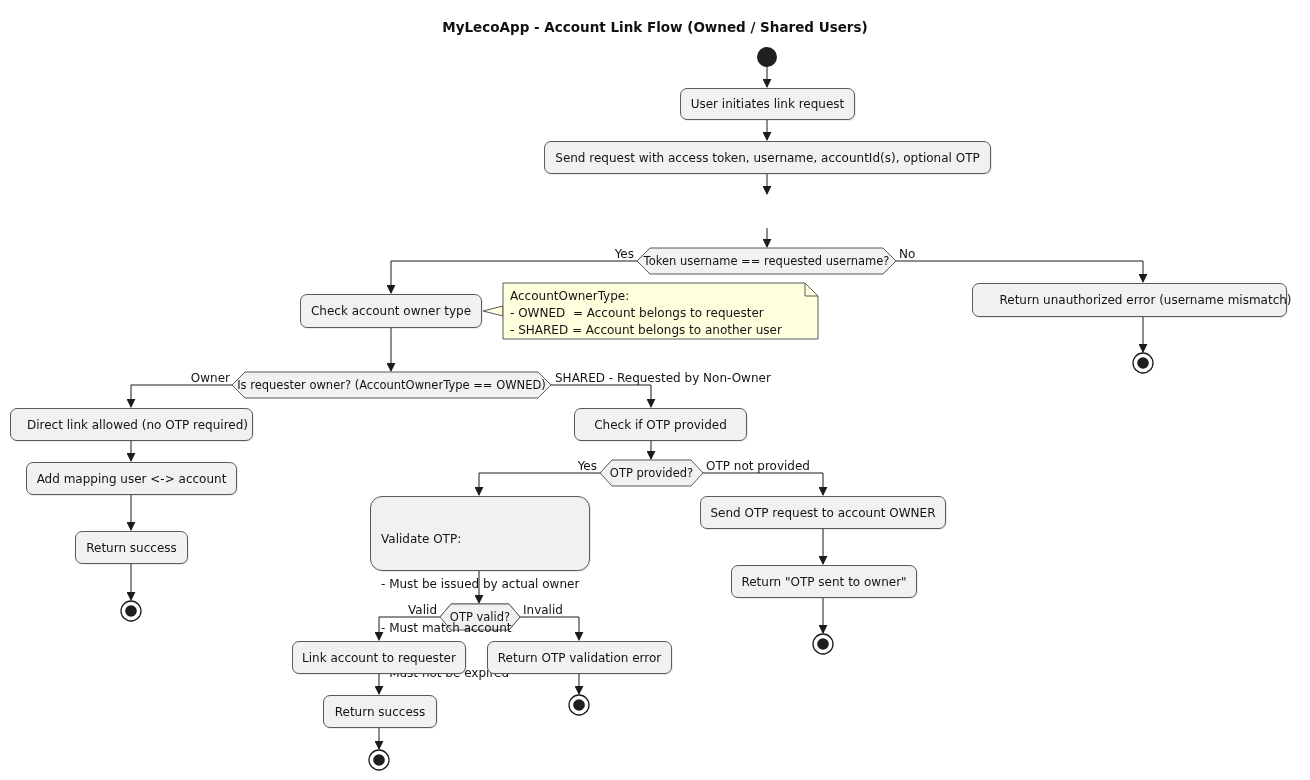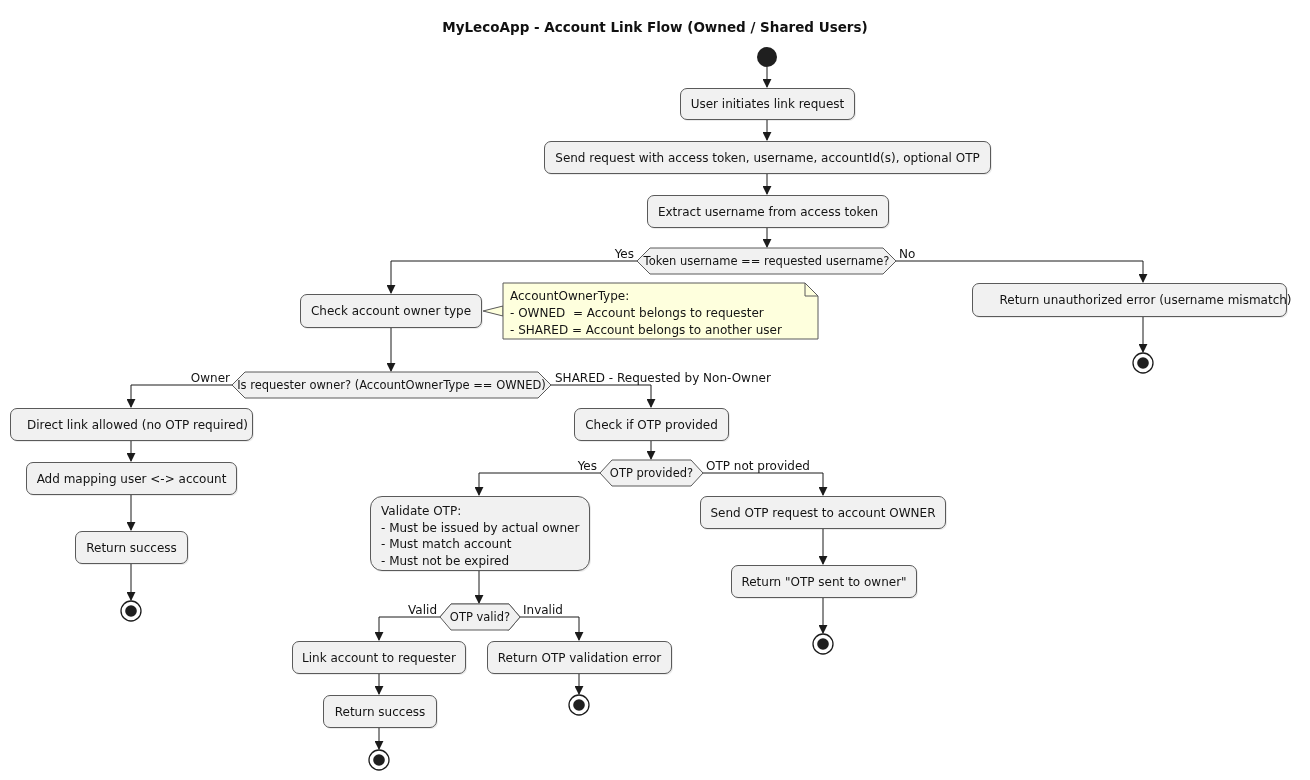--- a/index.html
+++ b/index.html
@@ -26,21 +26,21 @@
   }
   .vbox {
     position: absolute;
     background: #f1f1f1;
     border: 1px solid #5a5a5a;
     border-radius: 12px;
     font-size: 12px; color: #131313;
     padding: 6px 0 0 10px;
     box-shadow: 1px 1px 0 rgba(0,0,0,0.08);
   }
-  .vbox div { line-height: 16.5px; white-space: pre; }
+  .vbox div { line-height: 16.5px; white-space: pre; margin-top: 28px; }
   .hex-label {
     position: absolute;
     display: flex; align-items: center; justify-content: center;
     font-size: 11.5px; color: #131313; white-space: nowrap;
   }
   .elabel {
     position: absolute; font-size: 12px; color: #131313; white-space: nowrap;
   }
   .elabel.r { text-align: right; }
   .note-text {
@@ -122,27 +122,26 @@
         <circle cx="823" cy="644" r="10" fill="#ffffff" stroke="#1b1b1b" stroke-width="1.3"></circle>
         <circle cx="823" cy="644" r="5.8" fill="#1f1f1f"></circle>
       </g>
     </g>
   </svg>
 
   <div class="title">MyLecoApp - Account Link Flow (Owned / Shared Users)</div>
 
   <div class="box" style="left:680px; top:88px; width:175px; height:32px;">User initiates link request</div>
   <div class="box" style="left:544px; top:141px; width:447px; height:33px;">Send request with access token, username, accountId(s), optional OTP</div>
-  <div class="box" style="left:647px; top:195px; width:242px; height:33px;">Extract username from access token</div>
   <div class="box" style="left:300px; top:294px; width:182px; height:34px;">Check account owner type</div>
   <div class="box" style="left:972px; top:283px; width:315px; height:34px;padding-left:32px;">Return unauthorized error (username mismatch)</div>
   <div class="box" style="left:10px; top:408px; width:243px; height:33px;padding-left:12px;">Direct link allowed (no OTP required)</div>
   <div class="box" style="left:26px; top:462px; width:211px; height:33px;">Add mapping user &lt;-&gt; account</div>
   <div class="box" style="left:75px; top:531px; width:113px; height:33px;">Return success</div>
-  <div class="box" style="left:574px; top:408px; width:155px; height:33px;">Check if OTP provided</div>
+  <div class="box" style="left:574px; top:408px; width:173px; height:33px;">Check if OTP provided</div>
 
   <div class="vbox" style="left:370px; top:496px; width:220px; height:75px;">
     <div>Validate OTP:</div>
     <div>- Must be issued by actual owner</div>
     <div>- Must match account</div>
     <div>- Must not be expired</div>
   </div>
 
   <div class="box" style="left:292px; top:641px; width:174px; height:33px;">Link account to requester</div>
   <div class="box" style="left:323px; top:695px; width:114px; height:33px;">Return success</div>

